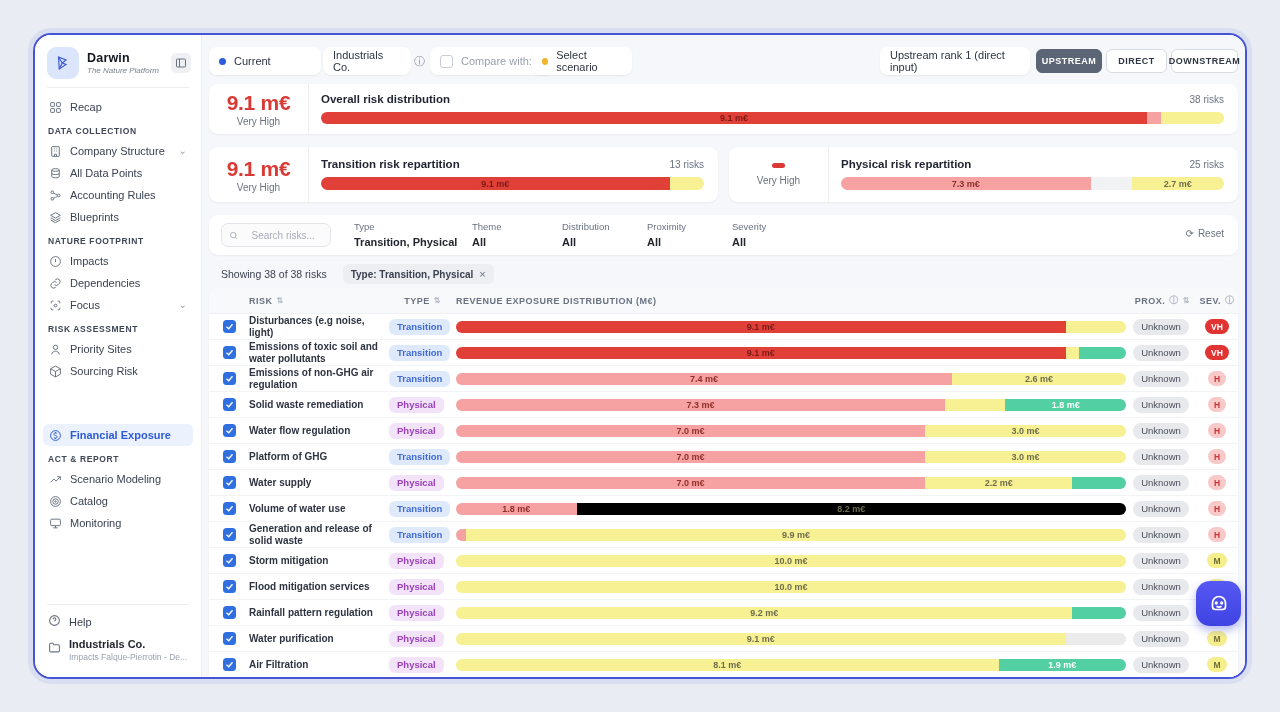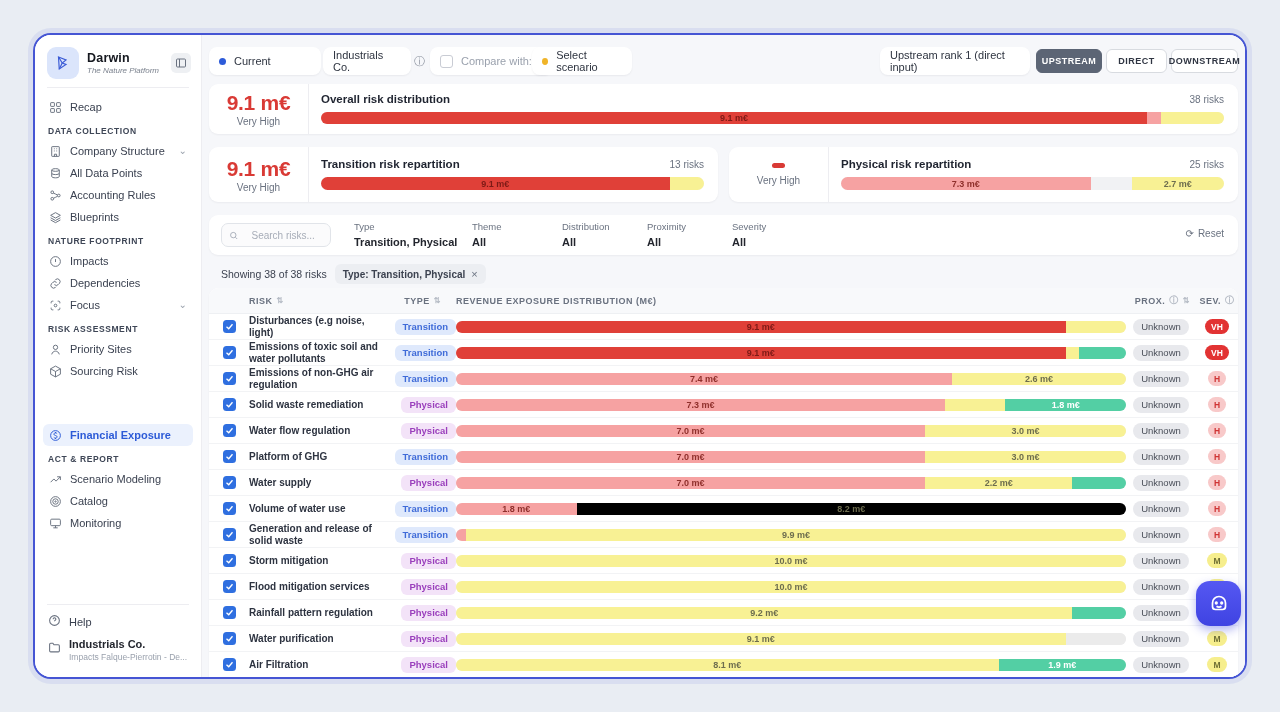--- a/index.html
+++ b/index.html
@@ -67,39 +67,39 @@
 
   
   .searchbox { display:flex; align-items:center; width:110px; height:24px; border:1px solid #e1e4e9; border-radius:7px; background:#fbfbfc; padding:0 7px; color:#a7adb8; }
   .searchbox input { border:none; outline:none; background:transparent; width:100%; font-size:10px; margin-left:5px; color:#3c4250; font-family:"Liberation Sans",sans-serif;text-align:center; }
   .searchbox input::placeholder { color:#a7adb8; }
   .fitem { position:absolute; top:6px; cursor:pointer; }
   .flabel { font-size:9.5px; color:#6a7280; }
   .fvalue { font-size:11px; font-weight:bold; color:#23262e; margin-top:4px; }
   .reset-btn { position:absolute; right:14px; top:13px; font-size:10px; color:#6a7280; cursor:pointer; display:flex; align-items:center; gap:4px; }
 
-  .showing-row { position:absolute; left:19px; top:229px; display:flex; align-items:center; gap:8px; }
+  .showing-row { position:absolute; left:19px; top:229px; display:flex; align-items:center; gap:16px; }
   .showing-text { font-size:10.5px; color:#3c4250; }
   .chip { background:#eceef2; border-radius:6px; font-size:10px; font-weight:bold; color:#3c4250; padding:4px 8px; display:flex; align-items:center; gap:6px; }
   .chip .x { color:#6a7280; font-weight:normal; cursor:pointer; font-size:11px; }
 
   
   .table-card { left:7px; top:253px; width:1029px; height:420px; overflow:hidden; }
   .trow { display:grid; grid-template-columns:40px 140px 67px 670px 70px 42px; align-items:center; }
   .thead { height:26px; background:#f8f9fb; border-bottom:1px solid #eef0f3; border-radius:9px 9px 0 0; }
   .th { font-size:9px; font-weight:bold; color:#6a7280; letter-spacing:.5px; display:flex; align-items:center; gap:4px; }
   .th.right { justify-content:flex-end; padding-right:6px; }
   .sort-ic { font-size:8px; color:#b4bac4; }
   .info-ic { font-size:9px; color:#b4bac4; }
   .row { height:26px; border-bottom:1px solid #f2f3f5; }
   .c-check { display:flex; justify-content:center; }
   .cbx { width:13px; height:13px; border-radius:3.5px; background:#2f6fe0; color:#fff; display:flex; align-items:center; justify-content:center; cursor:pointer; }
   .cbx svg { width:9px; height:9px; }
   .c-name { font-size:10px; font-weight:bold; color:#2d3340; line-height:1.15; padding-right:6px; }
-  .c-type { display:flex; justify-content:flex-end; }
+  .c-type { display:flex; justify-content:flex-start; }
   .badge { font-size:9.5px; font-weight:bold; border-radius:6px; padding:2.5px 8px; }
   .badge.Transition { background:#dfe9fc; color:#3f6bd8; }
   .badge.Physical { background:#f3e3f8; color:#9a3fbc; }
   .c-bar .bar { margin-top:0; height:12px; }
   .c-prox { display:flex; justify-content:center; }
   .prox-pill { background:#e8e9ed; color:#4a4f59; font-size:9.5px; border-radius:8px; padding:2.5px 8px; }
   .c-sev { display:flex; justify-content:center; }
   .sev { font-size:8.5px; font-weight:bold; border-radius:8px; padding:2.5px 6px; min-width:14px; text-align:center; }
   .sev.VH { background:var(--sev-vh,#e23333); color:#fff; }
   .sev.H { background:var(--sev-h-bg,#f8c9c9); color:var(--sev-h-text,#cf3434); }

